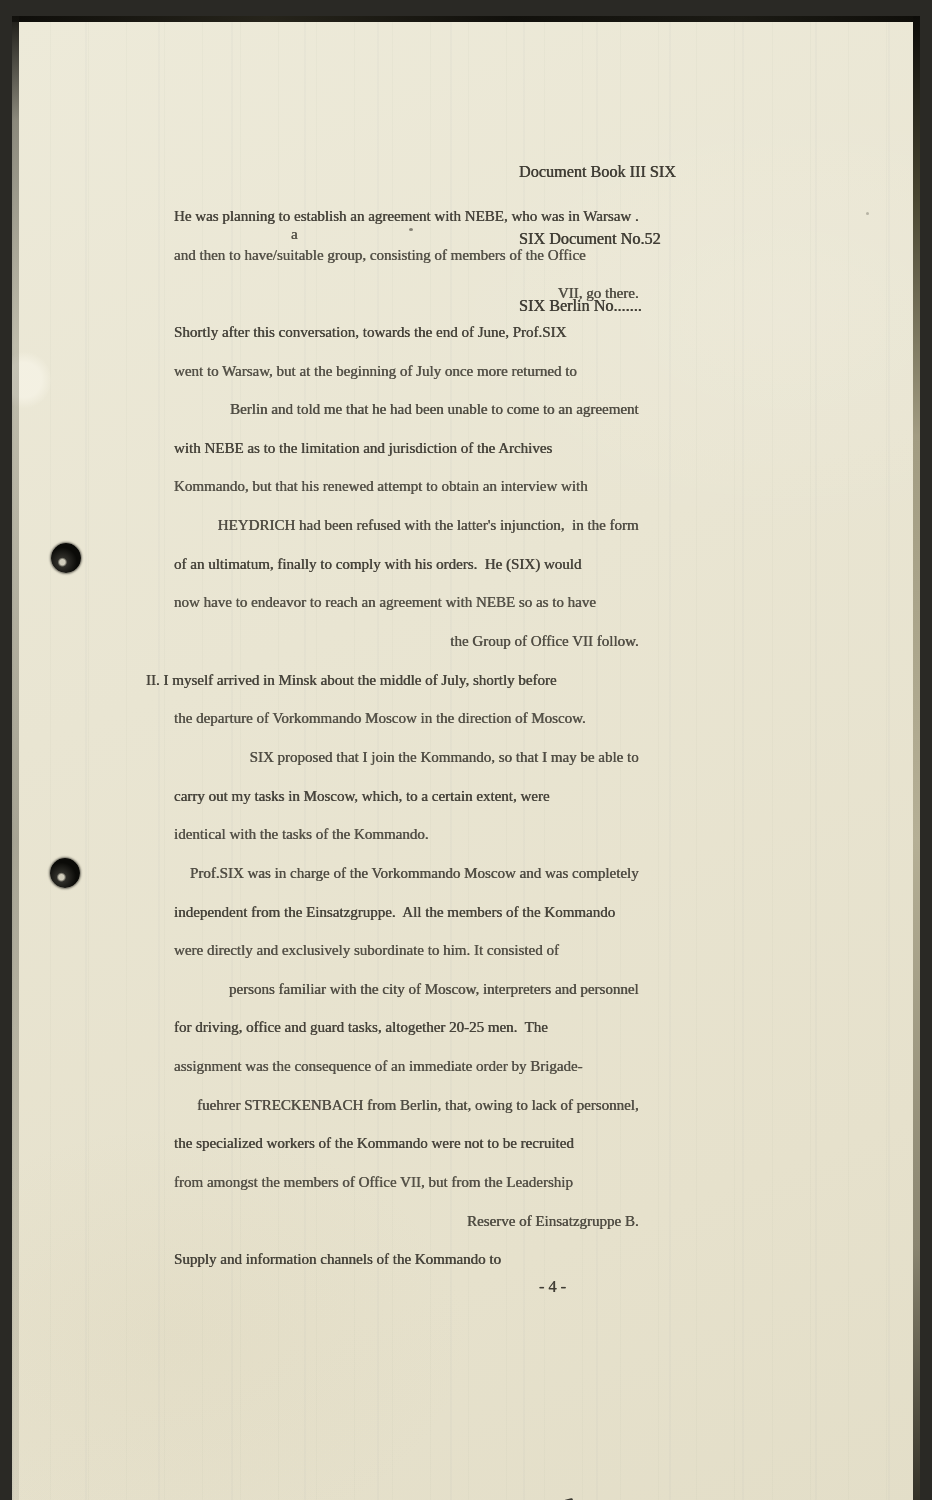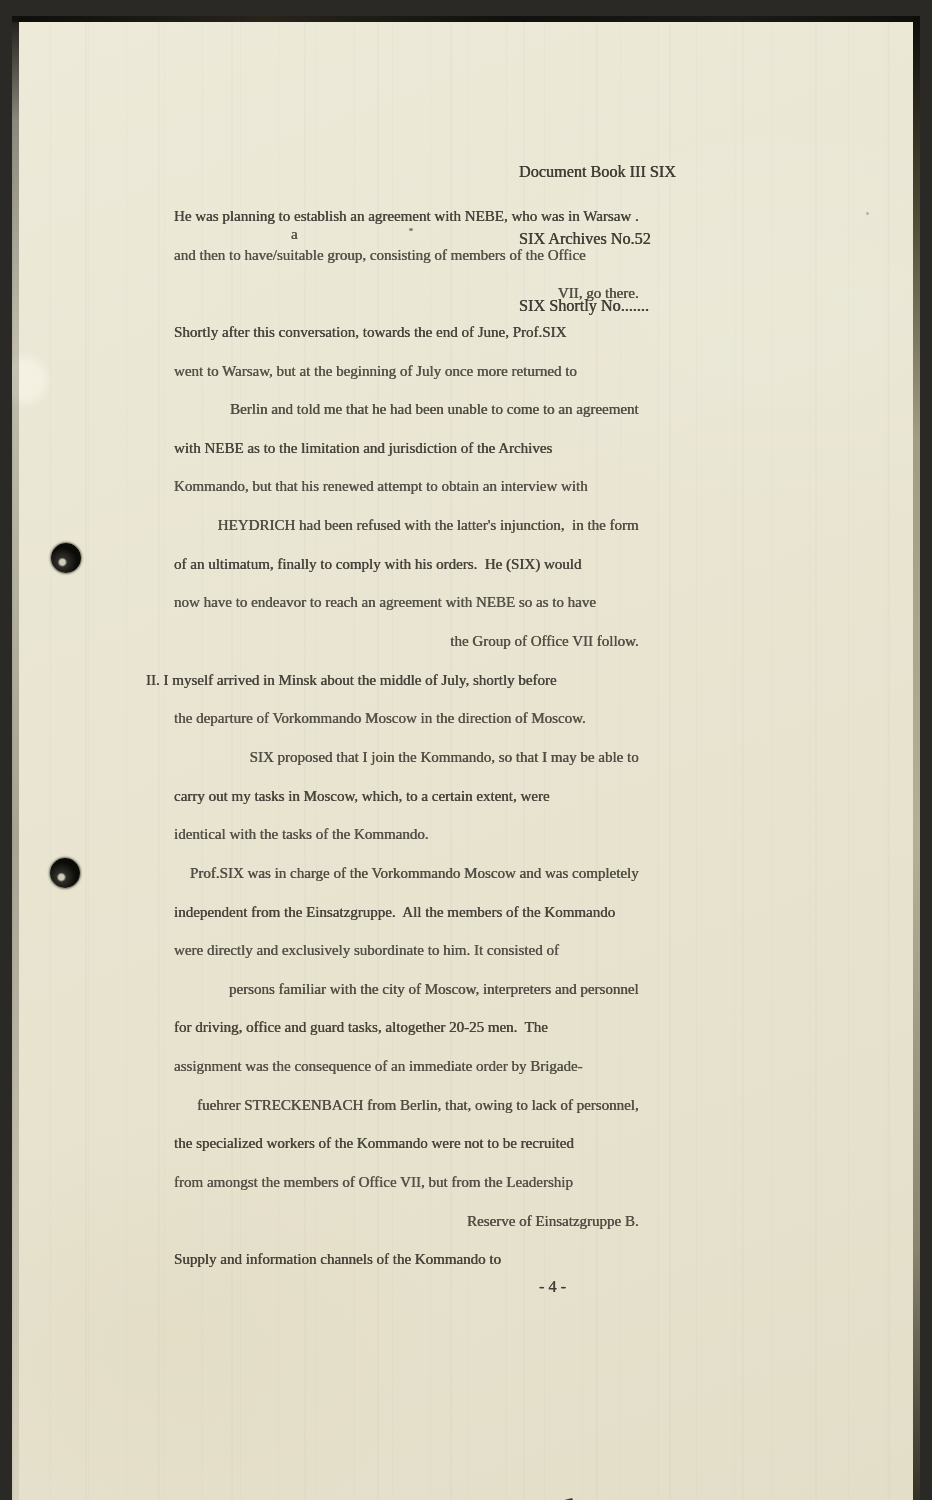--- a/index.html
+++ b/index.html
@@ -60,22 +60,22 @@
 
 <div class="scan" style="--ink: #403d35;">
   <div class="texture"></div>
 
   <div class="light-spot"></div>
   <div class="hole hole-1"></div>
   <div class="hole hole-2"></div>
 
   <div class="header typed">
     <div>Document Book III SIX</div>
-    <div>SIX Archives No.52</div>
-    <div>SIX Shortly No.......</div>
+    <div>SIX Document No.52</div>
+    <div>SIX Berlin No.......</div>
   </div>
 
   <div class="body-lines typed" id="body-lines"><div class="tline">He was planning to establish an agreement with NEBE, who was in Warsaw .</div><div class="tline">and then to have/suitable group, consisting of members of the Office<span class="insert-above" style="left: 15.6ch;">a</span></div><div class="tline">VII, go there.</div><div class="tline">Shortly after this conversation, towards the end of June, Prof.SIX</div><div class="tline">went to Warsaw, but at the beginning of July once more returned to</div><div class="tline">Berlin and told me that he had been unable to come to an agreement</div><div class="tline">with NEBE as to the limitation and jurisdiction of the Archives</div><div class="tline">Kommando, but that his renewed attempt to obtain an interview with</div><div class="tline">HEYDRICH had been refused with the latter's injunction,  in the form</div><div class="tline">of an ultimatum, finally to comply with his orders.  He (SIX) would</div><div class="tline">now have to endeavor to reach an agreement with NEBE so as to have</div><div class="tline">the Group of Office VII follow.</div><div class="tline hang">II. I myself arrived in Minsk about the middle of July, shortly before</div><div class="tline">the departure of Vorkommando Moscow in the direction of Moscow.</div><div class="tline">SIX proposed that I join the Kommando, so that I may be able to</div><div class="tline">carry out my tasks in Moscow, which, to a certain extent, were</div><div class="tline">identical with the tasks of the Kommando.</div><div class="tline">Prof.SIX was in charge of the Vorkommando Moscow and was completely</div><div class="tline">independent from the Einsatzgruppe.  All the members of the Kommando</div><div class="tline">were directly and exclusively subordinate to him. It consisted of</div><div class="tline">persons familiar with the city of Moscow, interpreters and personnel</div><div class="tline">for driving, office and guard tasks, altogether 20-25 men.  The</div><div class="tline">assignment was the consequence of an immediate order by Brigade-</div><div class="tline">fuehrer STRECKENBACH from Berlin, that, owing to lack of personnel,</div><div class="tline">the specialized workers of the Kommando were not to be recruited</div><div class="tline">from amongst the members of Office VII, but from the Leadership</div><div class="tline">Reserve of Einsatzgruppe B.</div><div class="tline">Supply and information channels of the Kommando to</div></div>
 
   <div class="pagenum typed">- 4 -</div>
 
   <div class="speck s1"></div>
   <div class="speck s2"></div>
   <div class="speck s3"></div>
 

